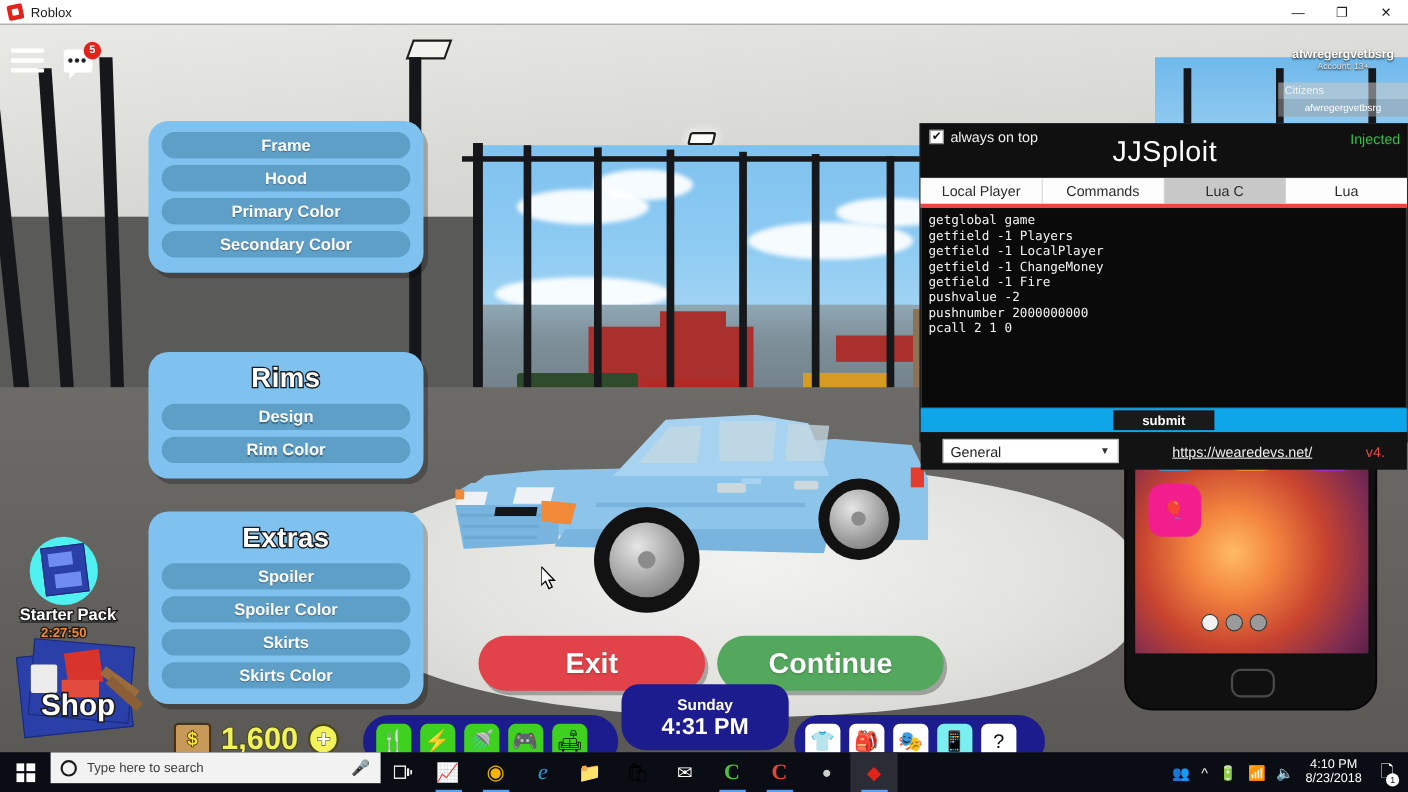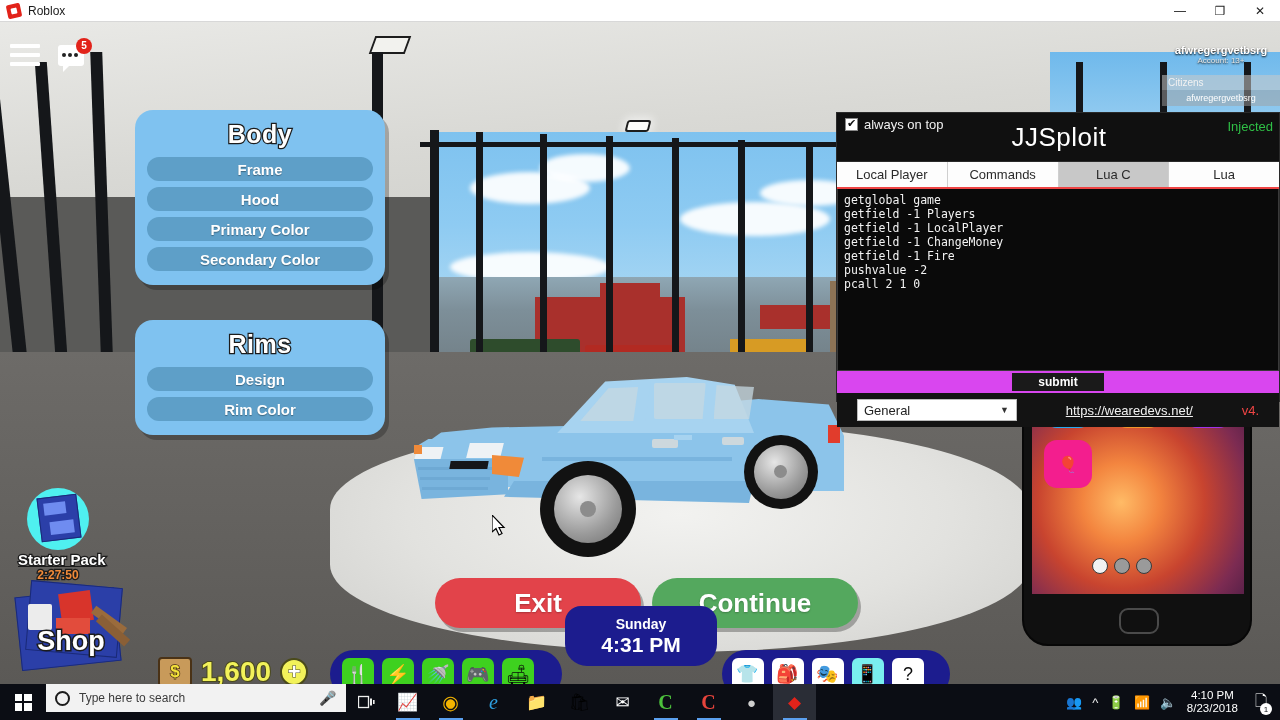--- a/index.html
+++ b/index.html
@@ -142,21 +142,21 @@
     paint-order:stroke fill; }
   .cash-plus { width:28px; height:28px; border-radius:50%; background:#f2f25a; border:2px solid #4a4a1a;
     display:flex; align-items:center; justify-content:center; color:#fff; font-size:22px;
     font-weight:bold; line-height:0; -webkit-text-stroke:1px #4a4a1a; paint-order:stroke fill; }
 
   #needbar { position:absolute; left:330px; top:628px; width:232px; height:48px;
     background:#1c1c8e; border-radius:24px; display:flex; align-items:center; gap:8px; padding:0 12px; }
   .need { width:32px; height:32px; border-radius:7px; background:#3ed11f; display:flex;
     align-items:center; justify-content:center; font-size:19px; color:#0a0a0a; cursor:pointer; }
 
-  #clock { position:absolute; left:565px; top:584px; width:152px; height:60px;
+  #clock { position:absolute; left:565px; top:600px; width:152px; height:60px;
     background:#1c1c8e; border-radius:16px; display:flex; flex-direction:column; align-items:center;
     justify-content:center; border-bottom-left-radius:22px; border-bottom-right-radius:22px; }
   .clk-day { font-size:14px; font-weight:bold; color:#fff; }
   .clk-time { font-size:21px; font-weight:bold; color:#fff; margin-top:1px; }
 
   #menubar { position:absolute; left:722px; top:628px; width:228px; height:48px;
     background:#1c1c8e; border-radius:24px; display:flex; align-items:center; gap:8px; padding:0 10px; }
   .mitem { width:32px; height:32px; border-radius:6px; background:#ffffff; display:flex;
     align-items:center; justify-content:center; font-size:18px; color:#0c0c0c; cursor:pointer; }
   .mitem.hl { background:#79efef; }
@@ -167,31 +167,31 @@
   #jj-head { position:relative; height:48px; background:#101010; }
   #jj-aot { position:absolute; left:8px; top:4px; display:flex; align-items:center; gap:6px; }
   .jj-check { width:13px; height:13px; background:#fff; border:1px solid #888; position:relative; }
   .jj-check::after { content:"\2714"; position:absolute; left:1px; top:-2px; font-size:11px; color:#101010; }
   #jj-aot span { color:#f0f0f0; font-size:13px; }
   #jj-title { position:absolute; left:0; top:0; width:444px; text-align:center; line-height:48px;
     color:#fff; font-size:26px; letter-spacing:.5px; }
   #jj-injected { position:absolute; right:6px; top:6px; color:#2fbf46; font-size:13px; }
 
   #jj-tabs { display:flex; height:28px; background:#fff; border-top:1px solid #2a2a2a;
-    border-bottom:2px solid #ef4444; }
+    border-bottom:4px solid #ef4444; }
   .jj-tab { flex:1; display:flex; align-items:center; justify-content:center; font-size:13px;
     color:#2b2b2b; background:#fdfdfd; border-right:1px solid #cfcfcf; cursor:pointer; }
   .jj-tab:last-child { border-right:none; }
   .jj-tab.active { background:#c8c8c8; }
 
   #jj-console { height:182px; background:#0a0a0a; color:#f3f3f3;
     font-family:"DejaVu Sans Mono", monospace; font-size:11.5px; line-height:14px;
     padding:4px 6px; overflow:hidden; border:1px solid #3a3a3a; border-top:none; }
 
-  #jj-submitbar { height:22px; background:#d946ef; display:flex; align-items:center;
+  #jj-submitbar { height:22px; background:#0ea5e9; display:flex; align-items:center;
     justify-content:center; }
   #jj-submit { background:#1a1a1a; color:#fff; font-size:12px; font-weight:bold; padding:2px 26px;
     cursor:pointer; }
 
   #jj-foot { height:34px; background:#131313; display:flex; align-items:center; padding:0 20px; gap:8px; }
   #jj-select { width:160px; height:22px; background:#fff; border:1px solid #bcbcbc;
     font-size:13px; color:#222; display:flex; align-items:center; padding:0 6px; position:relative;
     cursor:pointer; }
   #jj-select .car { position:absolute; right:7px; font-size:9px; color:#333; }
   #jj-link { flex:1; text-align:center; color:#f0f0f0; font-size:13px; text-decoration:underline;
@@ -391,33 +391,39 @@
     </div>
 
     <div id="playerlist">
       <div class="pl-name">afwregergvetbsrg</div>
       <div class="pl-acct">Account: 13+</div>
       <div class="pl-hdr">Citizens</div>
       <div class="pl-row">afwregergvetbsrg</div>
     </div>
 
     <div class="panel" id="panel-body">
-      <div class="panel-title">Body</div>
       <div class="opt">Frame</div>
       <div class="opt">Hood</div>
       <div class="opt">Primary Color</div>
       <div class="opt">Secondary Color</div>
     </div>
 
     <div class="panel" id="panel-rims">
       <div class="panel-title">Rims</div>
       <div class="opt">Design</div>
       <div class="opt">Rim Color</div>
     </div>
 
+    <div class="panel" id="panel-extras">
+      <div class="panel-title">Extras</div>
+      <div class="opt">Spoiler</div>
+      <div class="opt">Spoiler Color</div>
+      <div class="opt">Skirts</div>
+      <div class="opt">Skirts Color</div>
+    </div>
 
     <div class="bigbtn" id="btn-exit">Exit</div>
     <div class="bigbtn" id="btn-continue">Continue</div>
 
     <div id="starterpack">
       <div class="sp-circle">
         <div class="sp-paper"></div>
       </div>
       <div class="sp-label">Starter Pack</div>
       <div class="sp-time">2:27:50</div>
@@ -493,20 +499,21 @@
         <div class="jj-tab">Lua</div>
       </div>
 
       <div id="jj-console">
         <div>getglobal game</div>
         <div>getfield -1 Players</div>
         <div>getfield -1 LocalPlayer</div>
         <div>getfield -1 ChangeMoney</div>
         <div>getfield -1 Fire</div>
         <div>pushvalue -2</div>
+        <div>pushnumber 2000000000</div>
         <div>pcall 2 1 0</div>
       </div>
 
       <div id="jj-submitbar">
         <div id="jj-submit">submit</div>
       </div>
 
       <div id="jj-foot">
         <div id="jj-select">
           <span>General</span>

